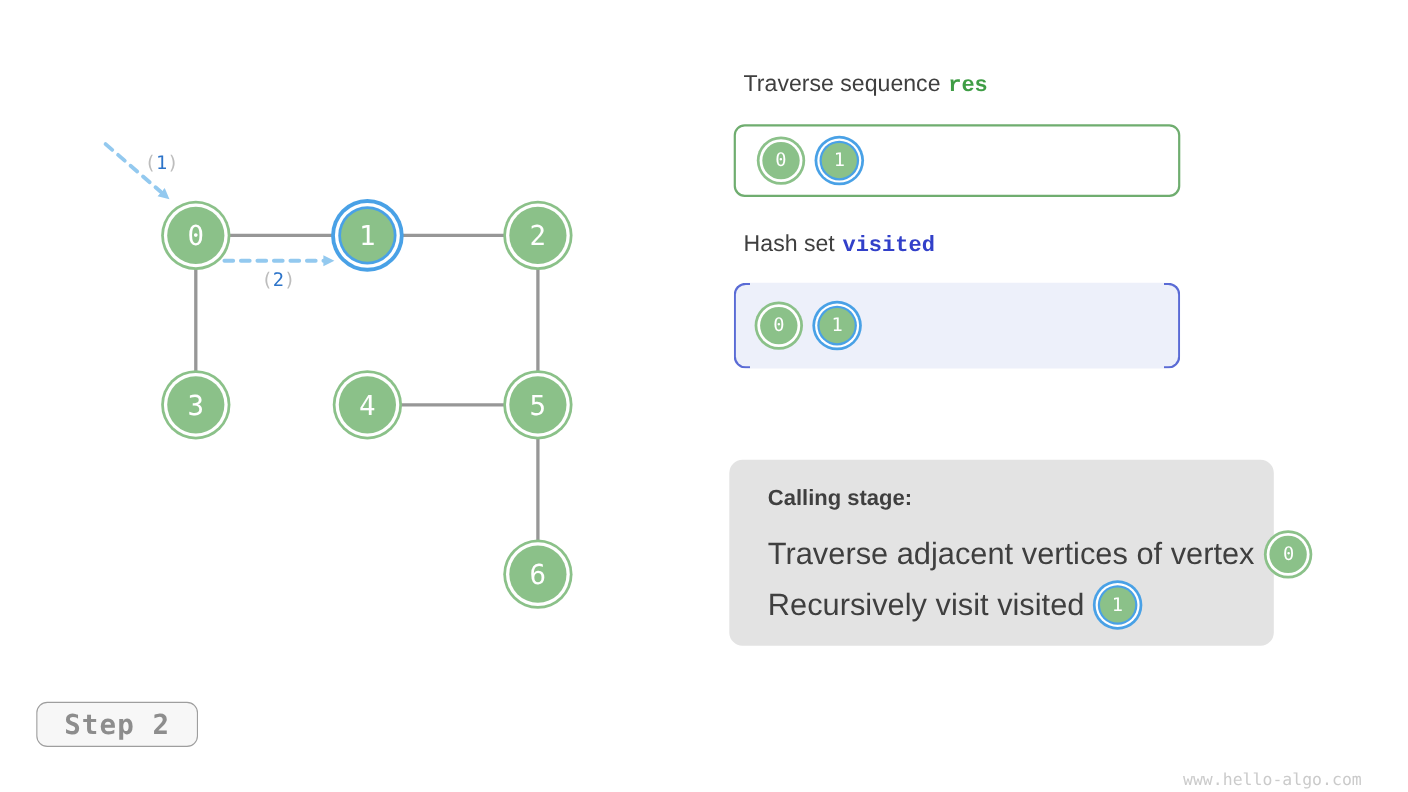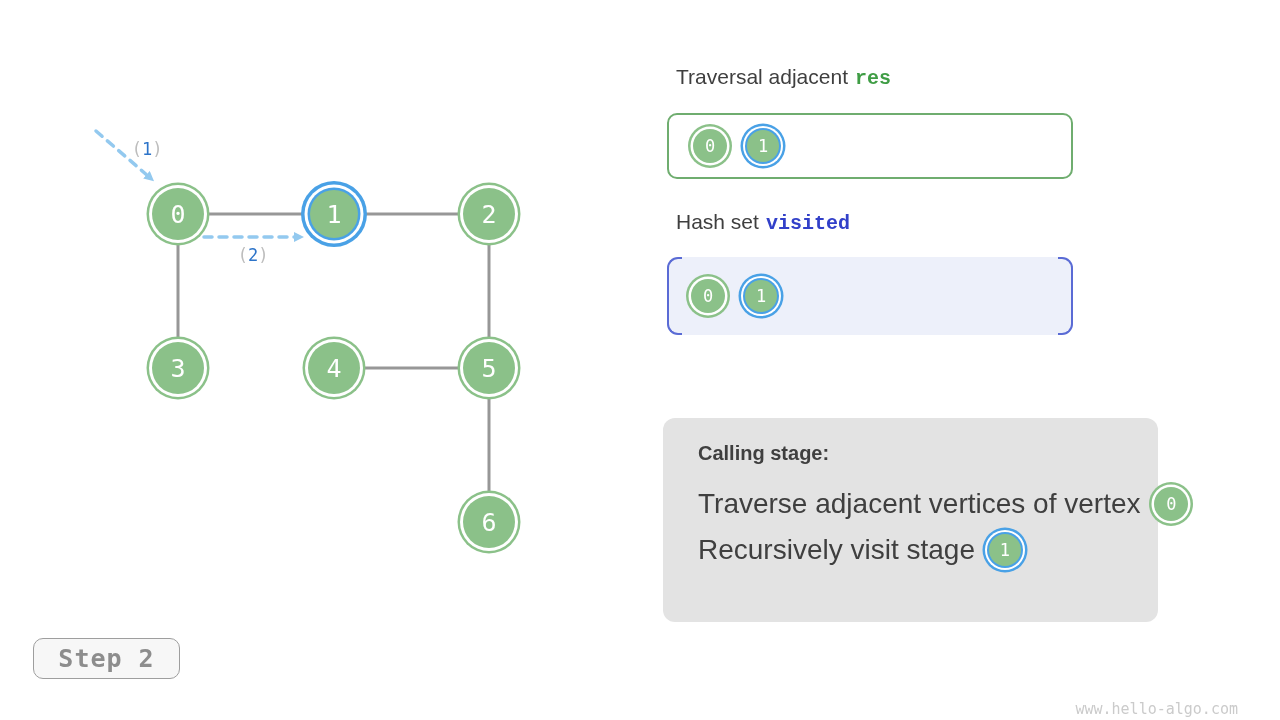--- a/index.html
+++ b/index.html
@@ -84,21 +84,21 @@
   }
   .visited-box::before,.visited-box::after{
     content:"";position:absolute;top:0;bottom:0;width:15px;box-sizing:border-box;
     border:2.5px solid var(--indigo);
   }
   .visited-box::before{left:0;border-right:0;border-radius:11px 0 0 11px;}
   .visited-box::after{right:0;border-left:0;border-radius:0 11px 11px 0;}
 
   
   .calling-box{
-    position:absolute;left:663px;top:418px;width:495px;height:204px;
+    position:absolute;left:663px;top:418px;width:495px;height:169px;
     background:var(--calling-bg);border-radius:12px;box-sizing:border-box;
     padding:24px 0 0 35px;
   }
   .c-title{font-size:20px;font-weight:bold;color:var(--text-dark);}
   .cline{display:flex;align-items:center;height:46px;margin-top:0;}
   .cline.first{margin-top:16px;}
   .ctext{font-size:28px;color:var(--text-dark);white-space:nowrap;}
   .cline .snode{margin-left:14px;}
 
   
@@ -151,21 +151,21 @@
 
   <div class="gnode" style="left:178px;top:214px">0</div>
   <div class="gnode hl" style="left:334px;top:214px">1</div>
   <div class="gnode" style="left:489px;top:214px">2</div>
   <div class="gnode" style="left:178px;top:368px">3</div>
   <div class="gnode" style="left:334px;top:368px">4</div>
   <div class="gnode" style="left:489px;top:368px">5</div>
   <div class="gnode" style="left:489px;top:522px">6</div>
 
   <div class="sec-title" style="left:676px;top:65px">
-    <span>Traversal adjacent</span><span class="code green">res</span>
+    <span>Traverse sequence</span><span class="code green">res</span>
   </div>
   <div class="res-box">
     <div class="snode">0</div>
     <div class="snode hl">1</div>
   </div>
 
   <div class="sec-title" style="left:676px;top:210px">
     <span>Hash set</span><span class="code blue">visited</span>
   </div>
   <div class="visited-box">
@@ -173,21 +173,21 @@
     <div class="snode hl">1</div>
   </div>
 
   <div class="calling-box">
     <div class="c-title">Calling stage:</div>
     <div class="cline first">
       <span class="ctext">Traverse adjacent vertices of vertex</span>
       <div class="snode">0</div>
     </div>
     <div class="cline">
-      <span class="ctext">Recursively visit stage</span>
+      <span class="ctext">Recursively visit visited</span>
       <div class="snode hl">1</div>
     </div>
   </div>
 
   <div class="step-badge">Step 2</div>
 
   <div class="watermark">www.hello-algo.com</div>
 
 </div>
 

